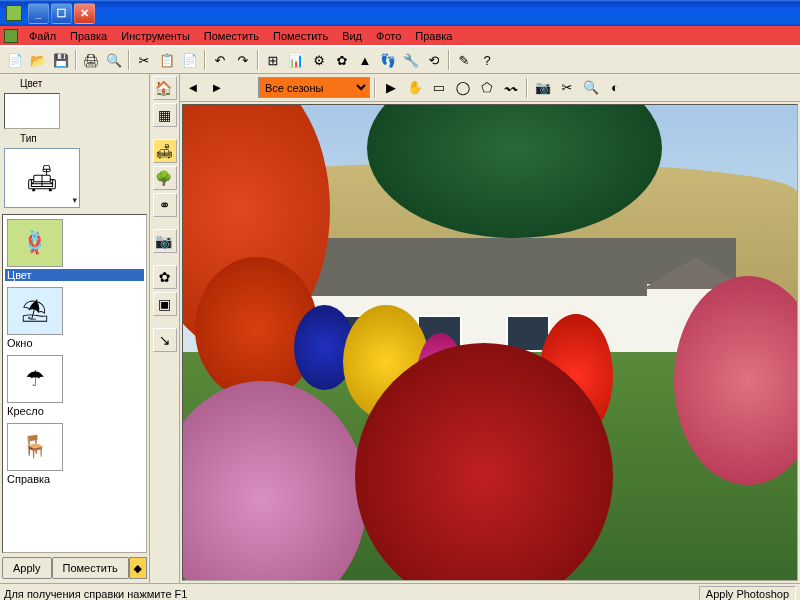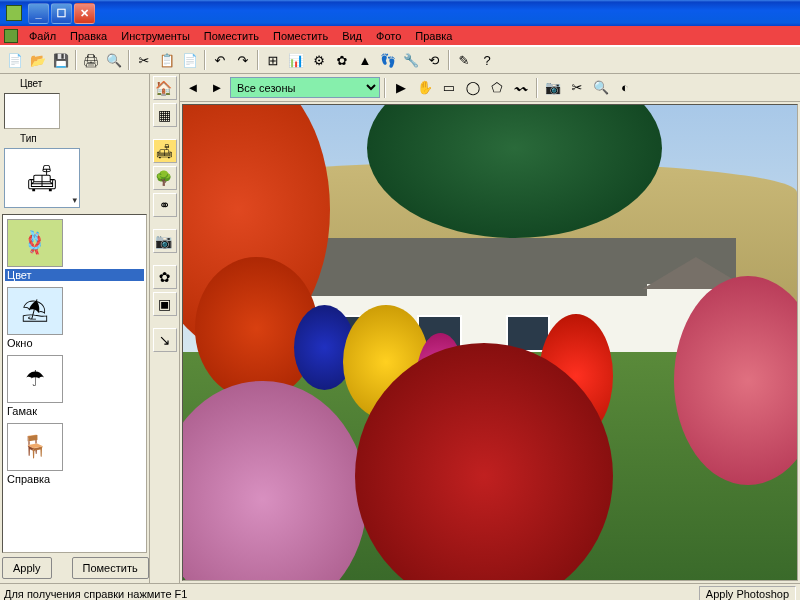--- a/index.html
+++ b/index.html
@@ -20,29 +20,29 @@
 .leftpanel { width: 150px; background: #ece9d8; border-right: 1px solid #aca899; padding: 2px; display: flex; flex-direction: column; }
 .panel-label { font-size: 10px; margin: 2px 0 2px 18px; }
 .colorbox { width: 56px; height: 36px; background: #fff; border: 1px inset #aca899; margin: 2px; }
 .typebox { width: 76px; height: 60px; background: #fff; border: 1px solid #7f9db9; margin: 2px; display: flex; align-items: center; justify-content: center; position: relative; }
 .typebox::after { content: "▾"; position: absolute; right: 2px; bottom: 2px; font-size: 9px; color: #333; }
 .itemlist { flex: 1; background: #fff; border: 1px inset #aca899; margin: 4px 0 2px 0; overflow-y: auto; }
 .listitem { padding: 2px; cursor: pointer; }
 .listitem .thumb { width: 56px; height: 48px; border: 1px solid #999; margin: 2px; display: flex; align-items: center; justify-content: center; font-size: 22px; }
 .listitem.sel .lbl { background: #316ac5; color: #fff; padding: 0 2px; }
 .listitem .lbl { padding: 0 2px; font-size: 11px; }
-.btnrow { display: flex; gap: 20px; padding: 2px 0; }
+.btnrow { display: flex; gap: 0; padding: 2px 0; }
 .pushbtn { height: 22px; padding: 0 10px; border: 1px solid #888; background: #ece9d8; cursor: pointer; font-size: 11px; border-radius: 2px; }
 .iconbtn { width: 24px; height: 22px; border: 1px solid #888; background: #ffd24d; display: flex; align-items: center; justify-content: center; cursor: pointer; }
 .sidetools { width: 30px; background: #ece9d8; display: flex; flex-direction: column; align-items: center; padding: 2px 0; gap: 3px; border-right: 1px solid #aca899; }
 .sidebtn { width: 24px; height: 24px; border: 1px solid #aca899; background: #ece9d8; display: flex; align-items: center; justify-content: center; cursor: pointer; font-size: 14px; }
 .sidebtn.raised { border: 1px outset #fff; }
 .mainarea { flex: 1; display: flex; flex-direction: column; background: #ece9d8; }
 .viewtoolbar { height: 28px; display: flex; align-items: center; padding: 2px; gap: 2px; border-bottom: 1px solid #aca899; }
-.seasonsel { height: 21px; width: 150px; border: 1px solid #7f9db9; background: #86efac; font-size: 11px; padding: 0 2px; }
+.seasonsel { height: 21px; width: 112px; border: 1px solid #7f9db9; background: #f97316; font-size: 11px; padding: 0 2px; margin-left: 28px; }
 .canvas { flex: 1; background: #fff; border: 1px inset #aca899; margin: 2px; position: relative; overflow: hidden; }
 .statusbar { height: 20px; background: #ece9d8; border-top: 1px solid #aca899; display: flex; align-items: center; padding: 0 4px; font-size: 11px; }
 .statusbar .spacer { flex: 1; }
 .statusbar .slot { border: 1px inset #fff; padding: 0 6px; height: 15px; display: flex; align-items: center; }
 
 .sky { position: absolute; inset: 0; height: 55%; background: linear-gradient(to bottom, #a8c8e8, #d8e8f0); }
 .hills { position: absolute; top: 12%; left: 0; right: 0; height: 32%; background: linear-gradient(to bottom, #c9b877, #b0a060); border-radius: 50% 50% 0 0 / 20% 20% 0 0; }
 .house { position: absolute; top: 28%; left: 18%; width: 72%; height: 32%; }
 .roof { position: absolute; top: 0; left: 0; right: 0; height: 38%; background: #6a6a62; }
 .wall { position: absolute; top: 38%; left: 0; right: 0; bottom: 0; background: #f4f4ec; }
@@ -125,21 +125,21 @@
       <div class="listitem sel">
         <div class="thumb" style="background:#c8e088">🪢</div>
         <div class="lbl">Цвет</div>
       </div>
       <div class="listitem">
         <div class="thumb" style="background:#d8f0ff">⛱</div>
         <div class="lbl">Окно</div>
       </div>
       <div class="listitem">
         <div class="thumb">☂</div>
-        <div class="lbl">Гамак</div>
+        <div class="lbl">Кресло</div>
       </div>
       <div class="listitem">
         <div class="thumb" style="color:#c00">🪑</div>
         <div class="lbl">Справка</div>
       </div>
     </div>
     <div class="btnrow">
       <button class="pushbtn">Apply</button>
       <button class="pushbtn">Поместить</button>
       <div class="iconbtn">◆</div>

